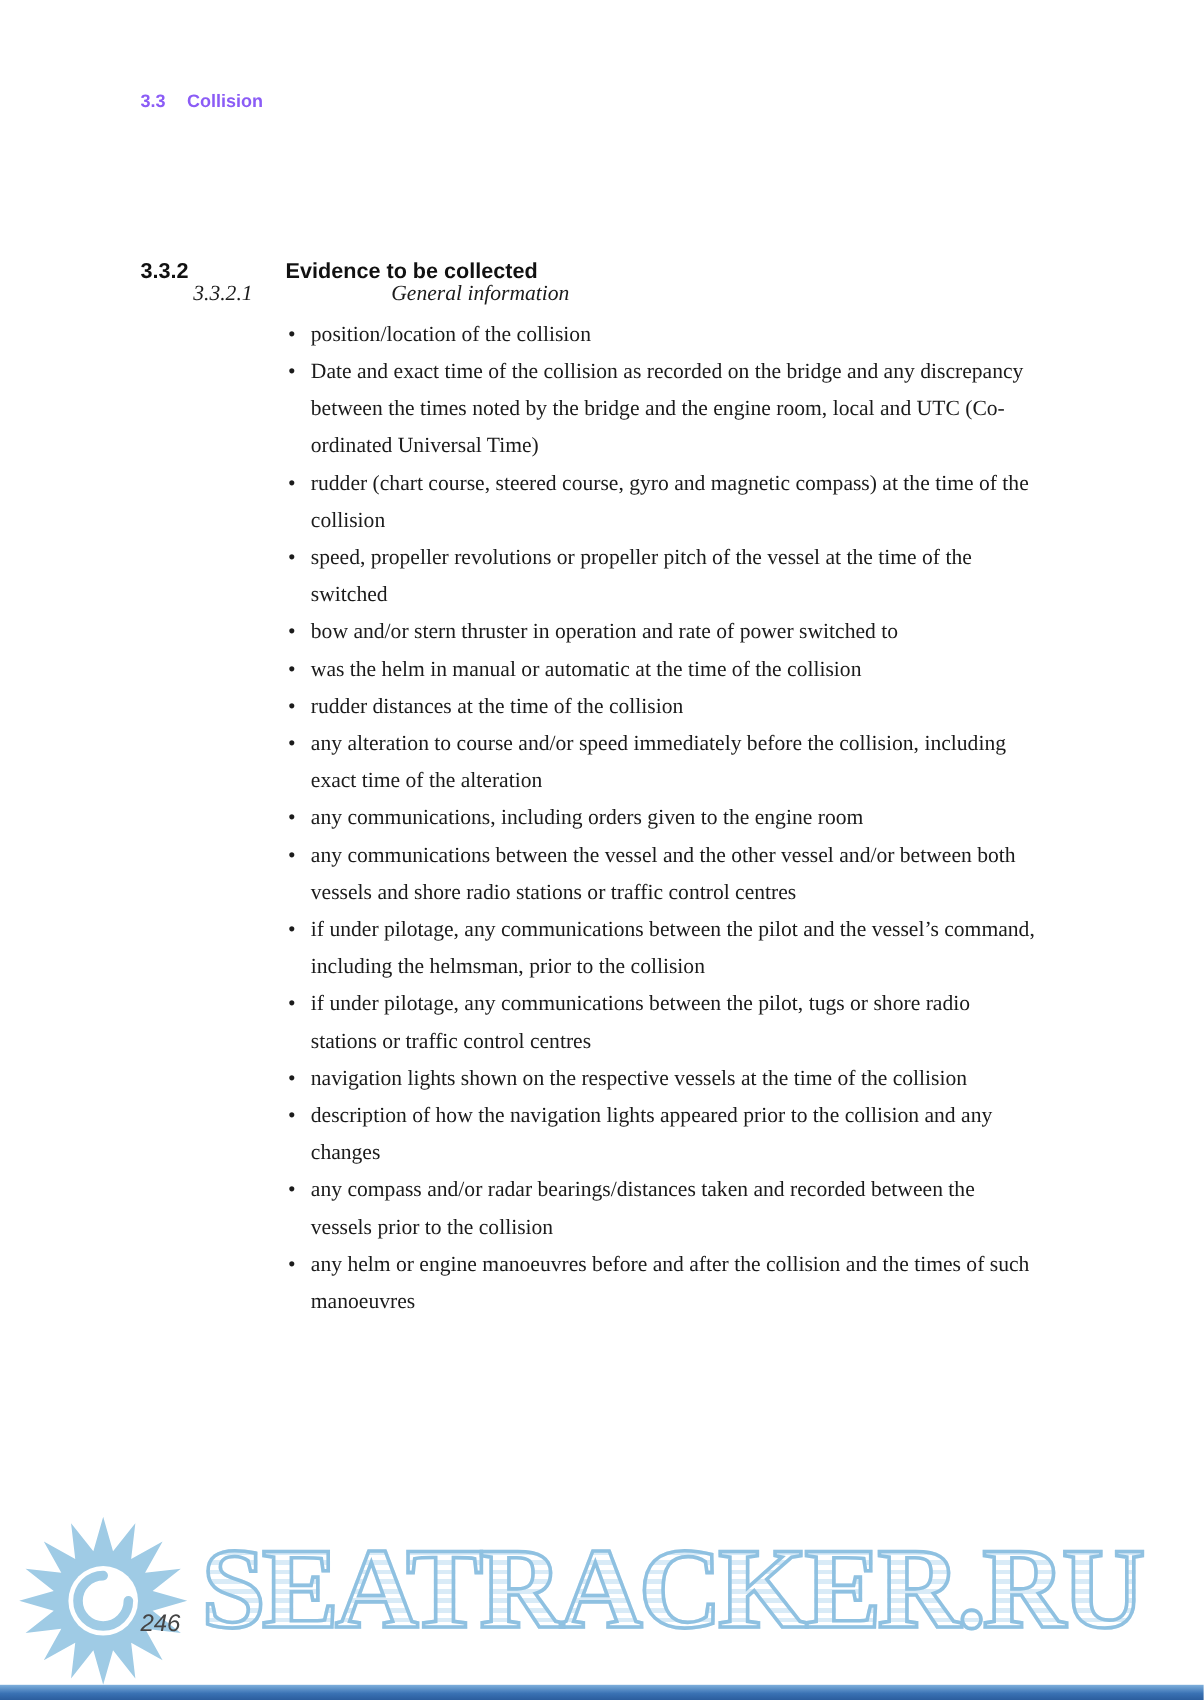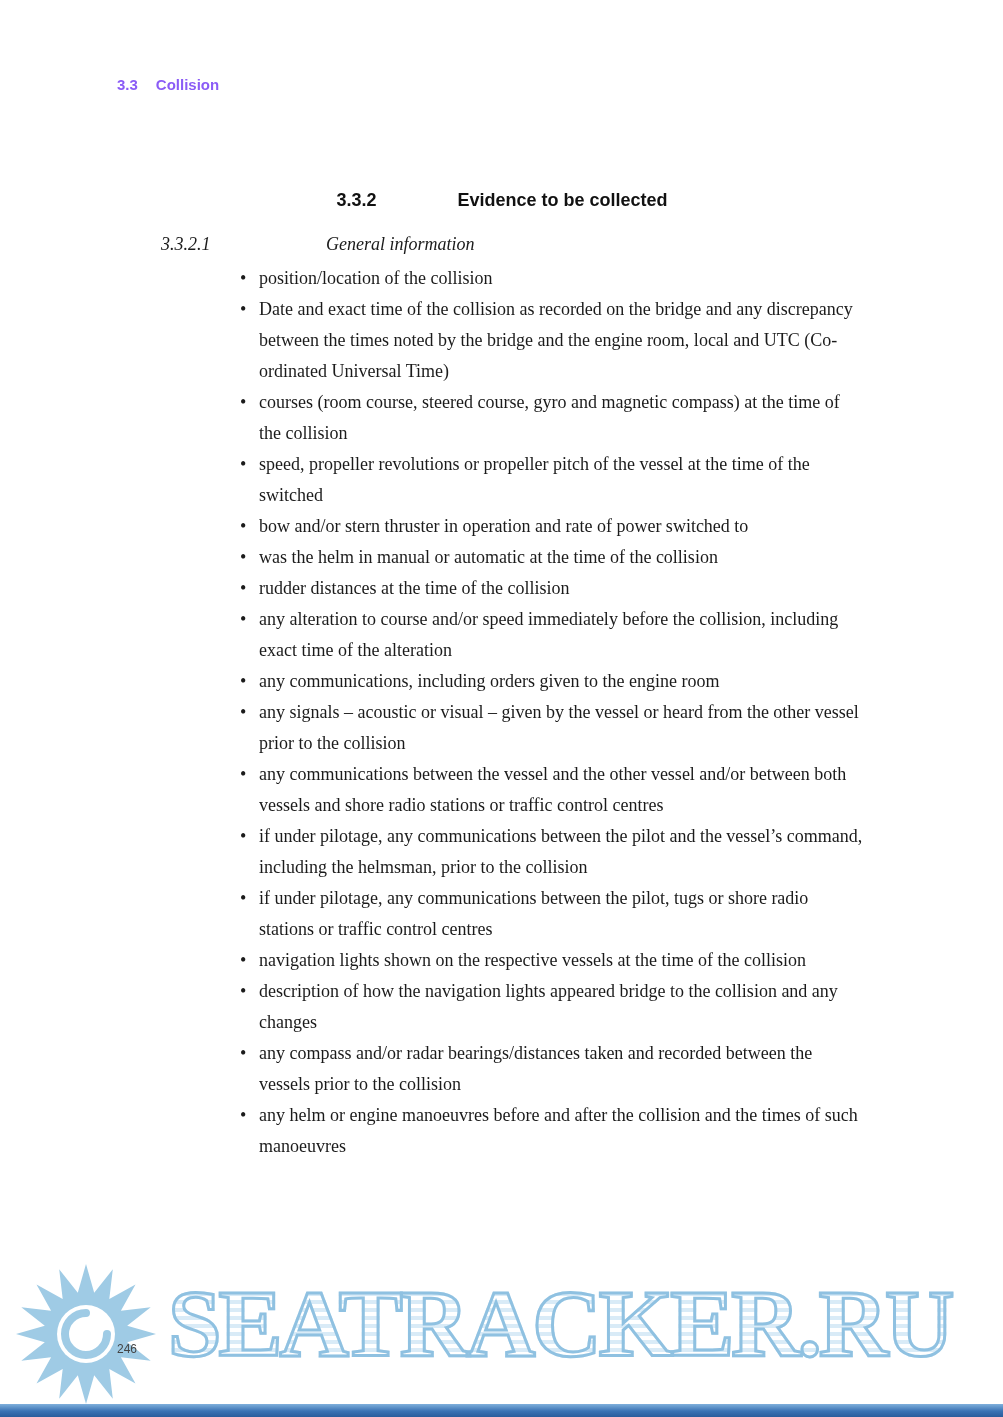--- a/index.html
+++ b/index.html
@@ -29,21 +29,21 @@
   .section-row {
     position: absolute;
     left: 117px;
     width: 770px;
     display: flex;
   }
   .section-row .label-col {
     width: 121px;
     flex: 0 0 121px;
   }
-  .row-heading { top: 190px; justify-content: center; }
+  .row-heading { top: 216px; }
   .row-heading .label-col,
   .row-heading .title-col {
     font-family: "Liberation Sans", sans-serif;
     font-weight: bold;
     font-size: 18px;
     color: #111;
   }
   .row-subheading { top: 234px; }
   .row-subheading .label-col,
   .row-subheading .title-col {
@@ -108,23 +108,24 @@
     left: 2px;
     top: 2px;
     width: 168px;
     height: 140px;
   }
   .page-number {
     position: absolute;
     left: 117px;
     top: 1342px;
     font-family: "Liberation Sans", sans-serif;
-    font-size: 12px;
+    font-size: 20px;
     color: #444;
     z-index: 5;
+    font-style: italic;
   }
 
   
   .bottom-bar {
     position: absolute;
     left: 0;
     bottom: 0;
     width: 1003px;
     height: 13px;
     background: linear-gradient(to bottom, #7fb0dc 0%, #3a72b4 55%, #2a5c9c 100%);
@@ -143,33 +144,32 @@
 </div>
 
 <div class="section-row row-subheading">
   <div class="label-col">3.3.2.1</div>
   <div class="title-col">General information</div>
 </div>
 
 <ul class="bullet-list">
     <li>position/location of the collision</li>
     <li>Date and exact time of the collision as recorded on the bridge and any discrepancy between the times noted by the bridge and the engine room, local and UTC (Co-ordinated Universal Time)</li>
-    <li>courses (room course, steered course, gyro and magnetic compass) at the time of the collision</li>
+    <li>rudder (chart course, steered course, gyro and magnetic compass) at the time of the collision</li>
     <li>speed, propeller revolutions or propeller pitch of the vessel at the time of the switched</li>
     <li>bow and/or stern thruster in operation and rate of power switched to</li>
     <li>was the helm in manual or automatic at the time of the collision</li>
     <li>rudder distances at the time of the collision</li>
     <li>any alteration to course and/or speed immediately before the collision, including exact time of the alteration</li>
     <li>any communications, including orders given to the engine room</li>
-    <li>any signals – acoustic or visual – given by the vessel or heard from the other vessel prior to the collision</li>
     <li>any communications between the vessel and the other vessel and/or between both vessels and shore radio stations or traffic control centres</li>
     <li>if under pilotage, any communications between the pilot and the vessel’s command, including the helmsman, prior to the collision</li>
     <li>if under pilotage, any communications between the pilot, tugs or shore radio stations or traffic control centres</li>
     <li>navigation lights shown on the respective vessels at the time of the collision</li>
-    <li>description of how the navigation lights appeared bridge to the collision and any changes</li>
+    <li>description of how the navigation lights appeared prior to the collision and any changes</li>
     <li>any compass and/or radar bearings/distances taken and recorded between the vessels prior to the collision</li>
     <li>any helm or engine manoeuvres before and after the collision and the times of such manoeuvres</li>
   </ul>
 
 <div class="watermark">
   <svg class="sun-logo" viewBox="0 0 140 140" xmlns="http://www.w3.org/2000/svg">
     <polygon fill="#9fcbe5" points="140,70 111.2,78.2 134.7,96.8 104.9,93.3 119.5,119.5 93.3,104.9 96.8,134.7 78.2,111.2 70,140 61.8,111.2 43.2,134.7 46.7,104.9 20.5,119.5 35.1,93.3 5.3,96.8 28.8,78.2 0,70 28.8,61.8 5.3,43.2 35.1,46.7 20.5,20.5 46.7,35.1 43.2,5.3 61.8,28.8 70,0 78.2,28.8 96.8,5.3 93.3,35.1 119.5,20.5 104.9,46.7 134.7,43.2 111.2,61.8"></polygon>
     <circle cx="70" cy="70" r="29" fill="#ffffff"></circle>
     <path d="M 70 49 A 21 21 0 1 0 91 70" stroke="#9fcbe5" stroke-width="8" fill="none" stroke-linecap="round"></path>
   </svg>

